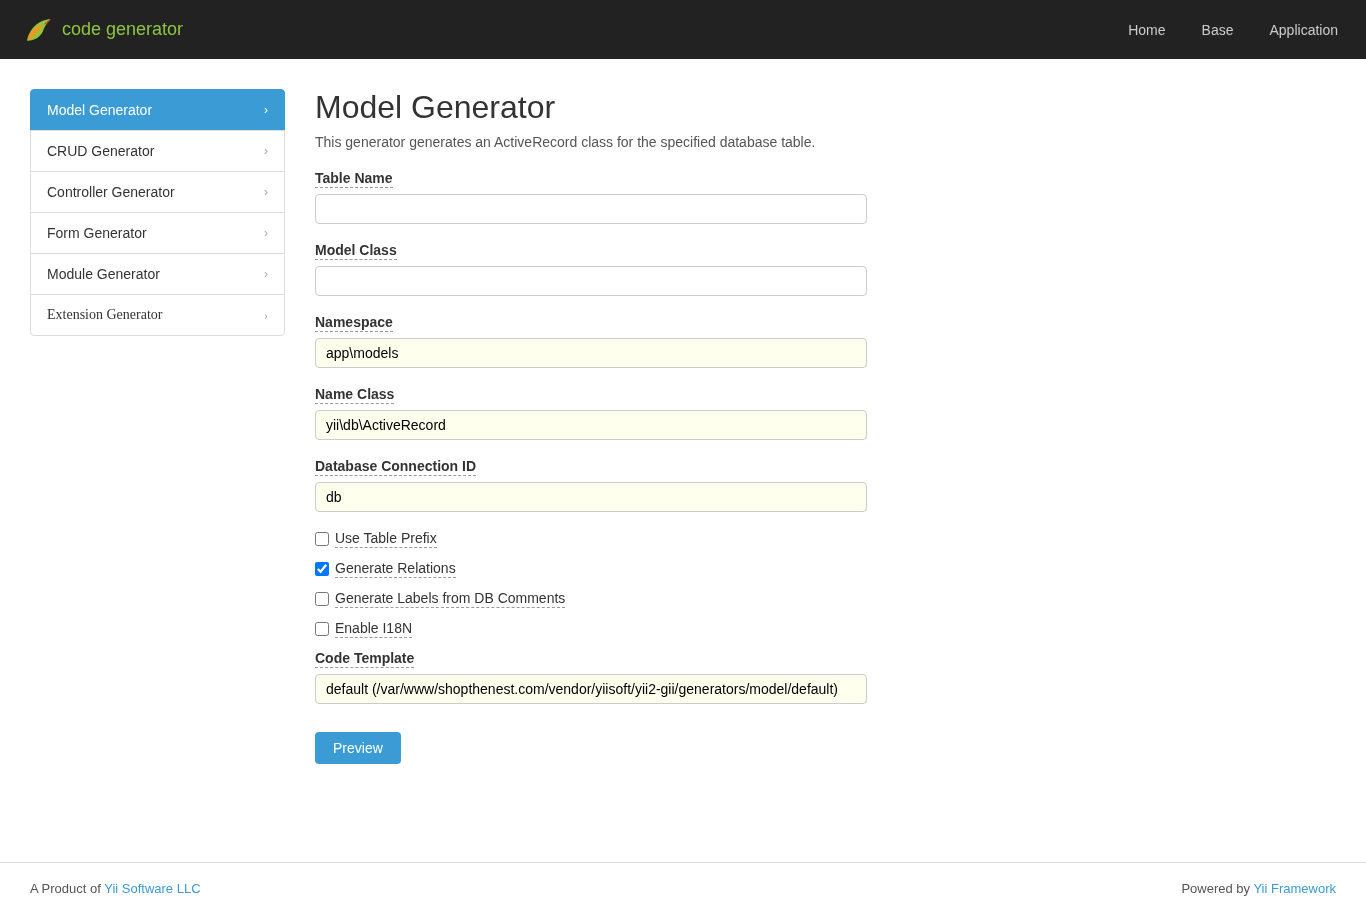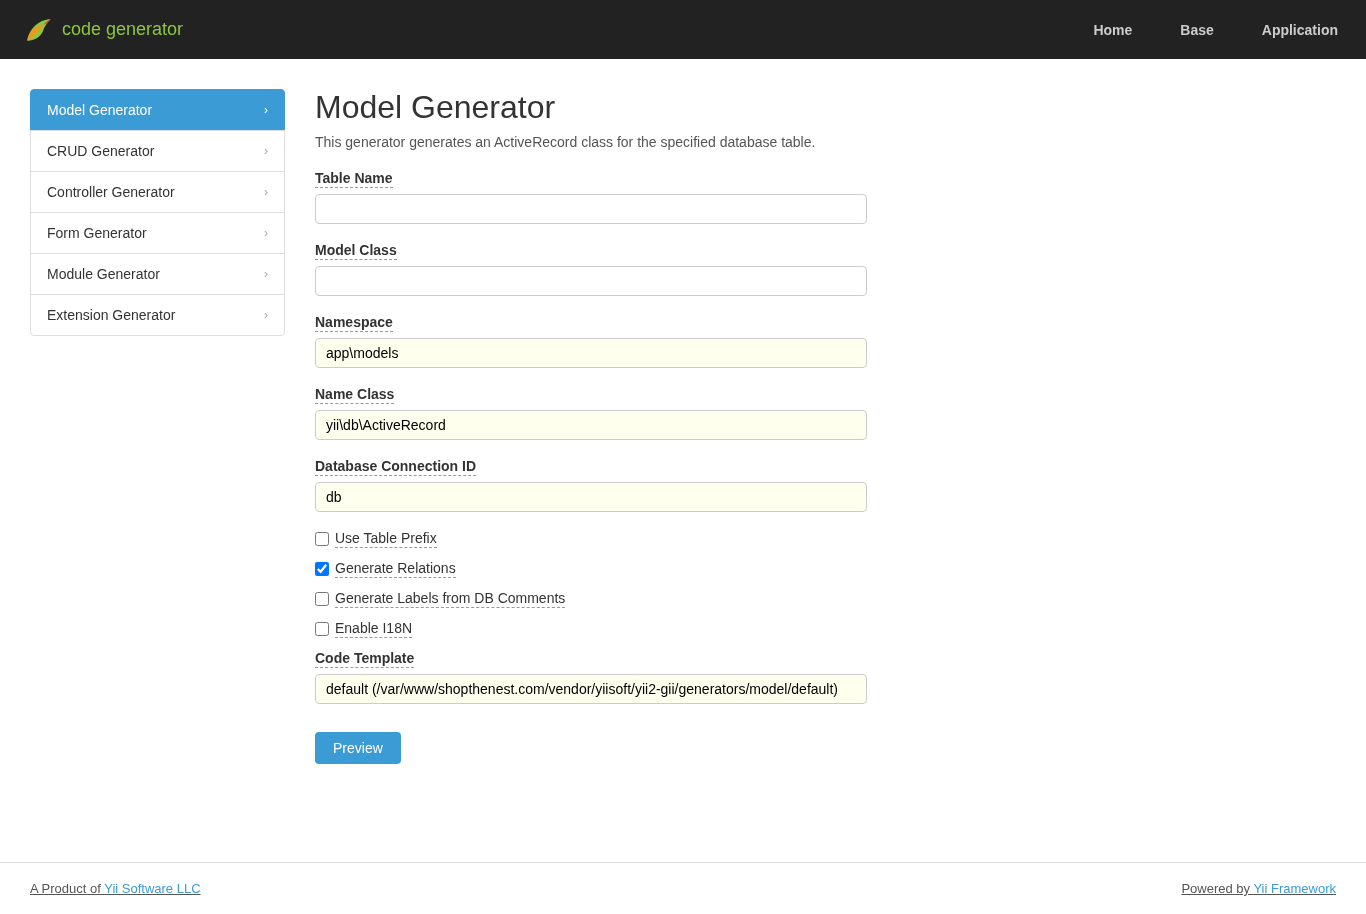--- a/index.html
+++ b/index.html
@@ -23,23 +23,22 @@
       width: 36px;
       height: 36px;
     }
     .navbar-brand-text {
       color: #8dc63f;
       font-size: 18px;
       font-weight: normal;
     }
     .navbar-nav {
       display: flex;
-      gap: 32px;
+      gap: 20px;
       list-style: none;
-      font-weight: bold;
     }
     .navbar-nav a {
       color: #ccc;
       text-decoration: none;
       font-size: 14px;
       padding: 4px 8px;
     }
 
     
     .main-container {
@@ -61,21 +60,21 @@
       justify-content: space-between;
       padding: 12px 16px;
       border: 1px solid #ddd;
       margin-bottom: -1px;
       cursor: pointer;
       background: #fff;
       color: #333;
       text-decoration: none;
     }
     .sidebar-item:first-child { border-radius: 4px 4px 0 0; }
-    .sidebar-item:last-child { border-radius: 0 0 4px 4px; }
+    .sidebar-item:last-child { border-radius: 0 0 4px 4px; font-family: Liberation Serif, serif; }
     .sidebar-item.active {
       background: #3a9bd5;
       color: #fff;
       border-color: #3a9bd5;
     }
     .sidebar-item .chevron {
       font-size: 12px;
       color: #aaa;
     }
     .sidebar-item.active .chevron { color: #fff; }
@@ -160,21 +159,20 @@
     
     .footer {
       border-top: 1px solid #ddd;
       padding: 18px 30px;
       display: flex;
       justify-content: space-between;
       align-items: center;
       font-size: 13px;
       color: #555;
       margin-top: auto;
-      text-decoration: underline;
     }
     .footer a { color: #3a9bd5; text-decoration: none; }
   </style>
 </head>
 <body>
 
 <nav class="navbar">
   <div class="navbar-brand">
 
     <svg class="yii-logo" viewBox="0 0 40 40" xmlns="http://www.w3.org/2000/svg">

